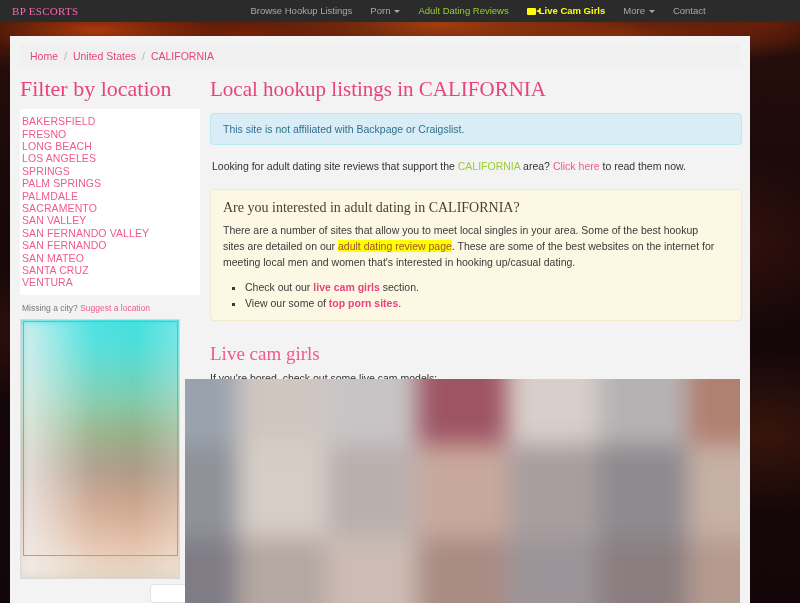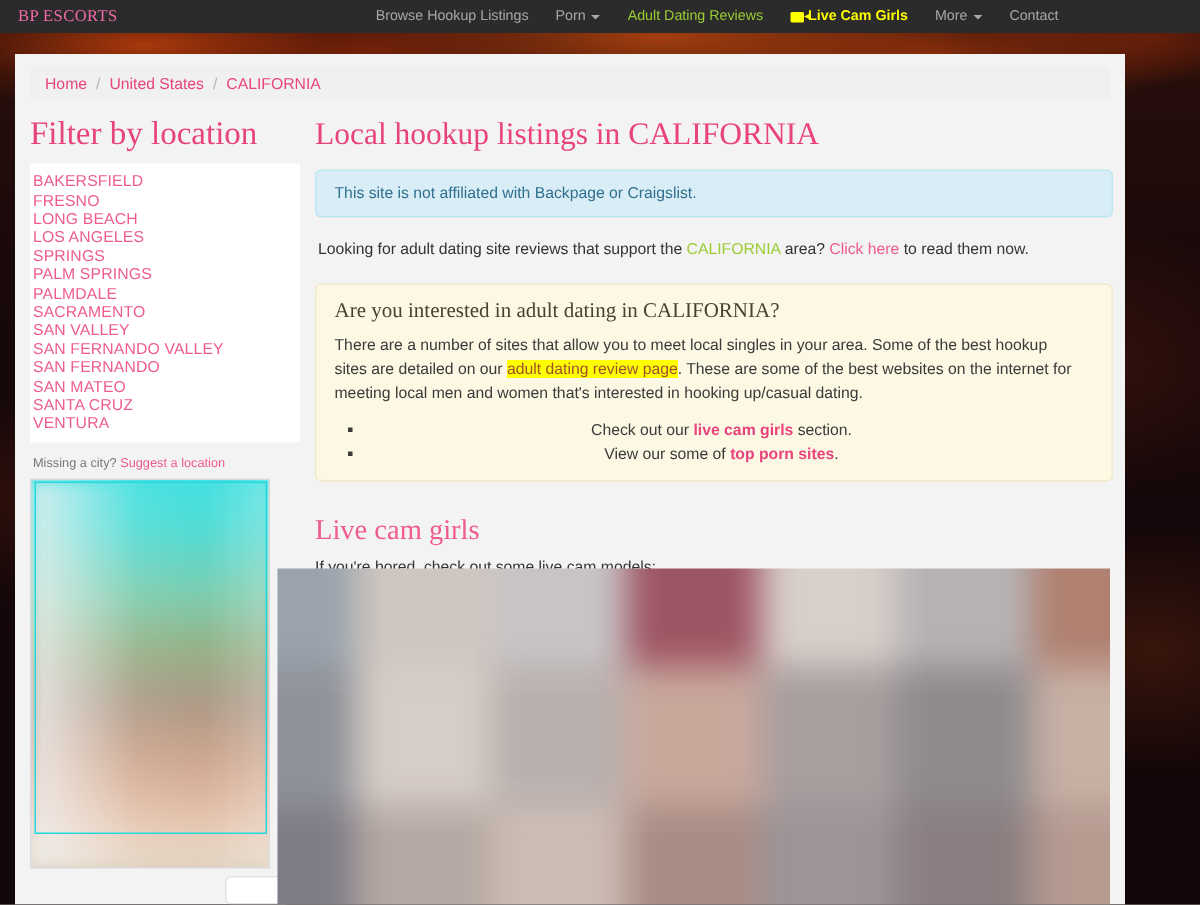--- a/index.html
+++ b/index.html
@@ -269,21 +269,20 @@
   }
   .panel-warning ul {
     margin: 0;
     padding-left: 22px;
     list-style: square;
   }
   .panel-warning li {
     font-size: 10.5px;
     color: #3a3a3a;
     line-height: 1.6;
-    text-align: center;
   }
   .panel-warning li a {
     color: #e8437e;
     font-weight: bold;
     text-decoration: none;
     cursor: pointer;
   }
   .section-title {
     font-family: "Liberation Serif", serif;
     font-size: 19px;

